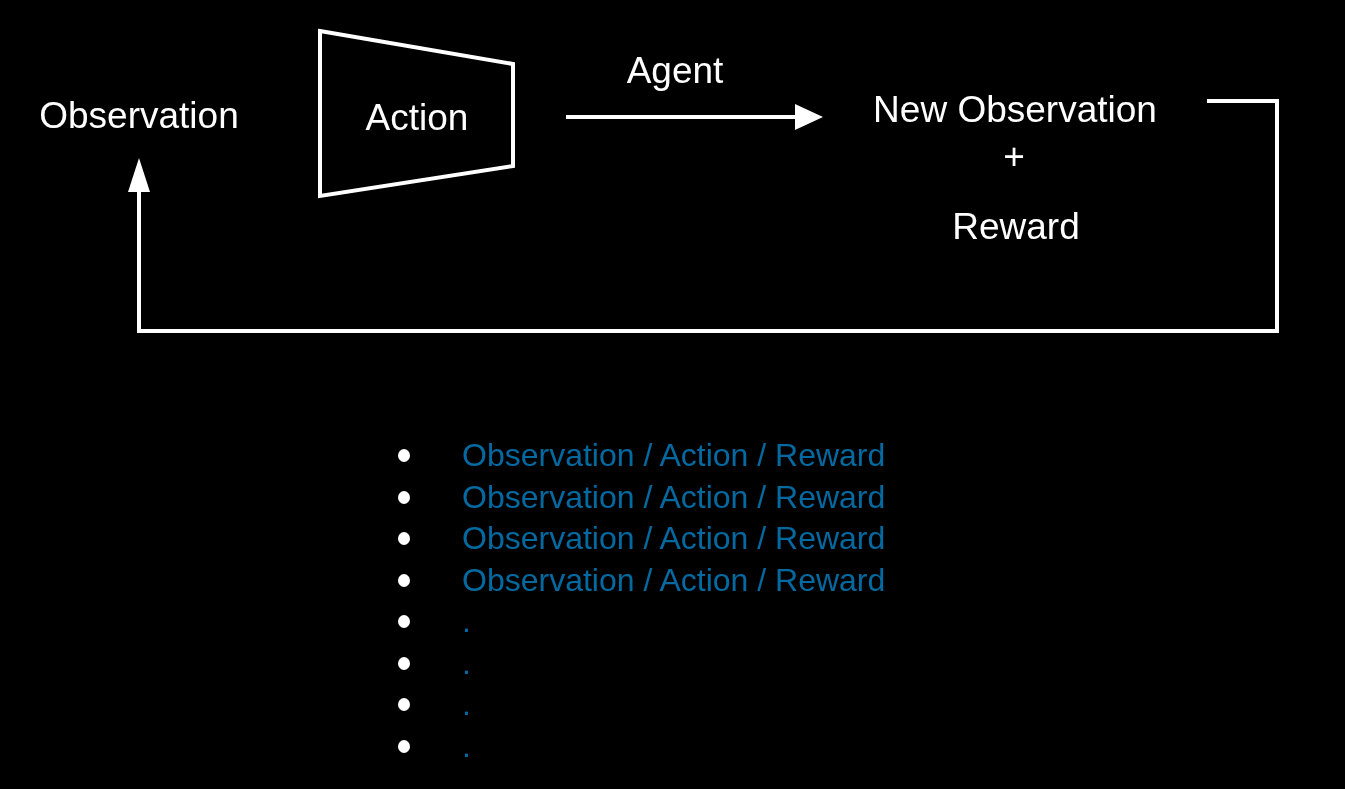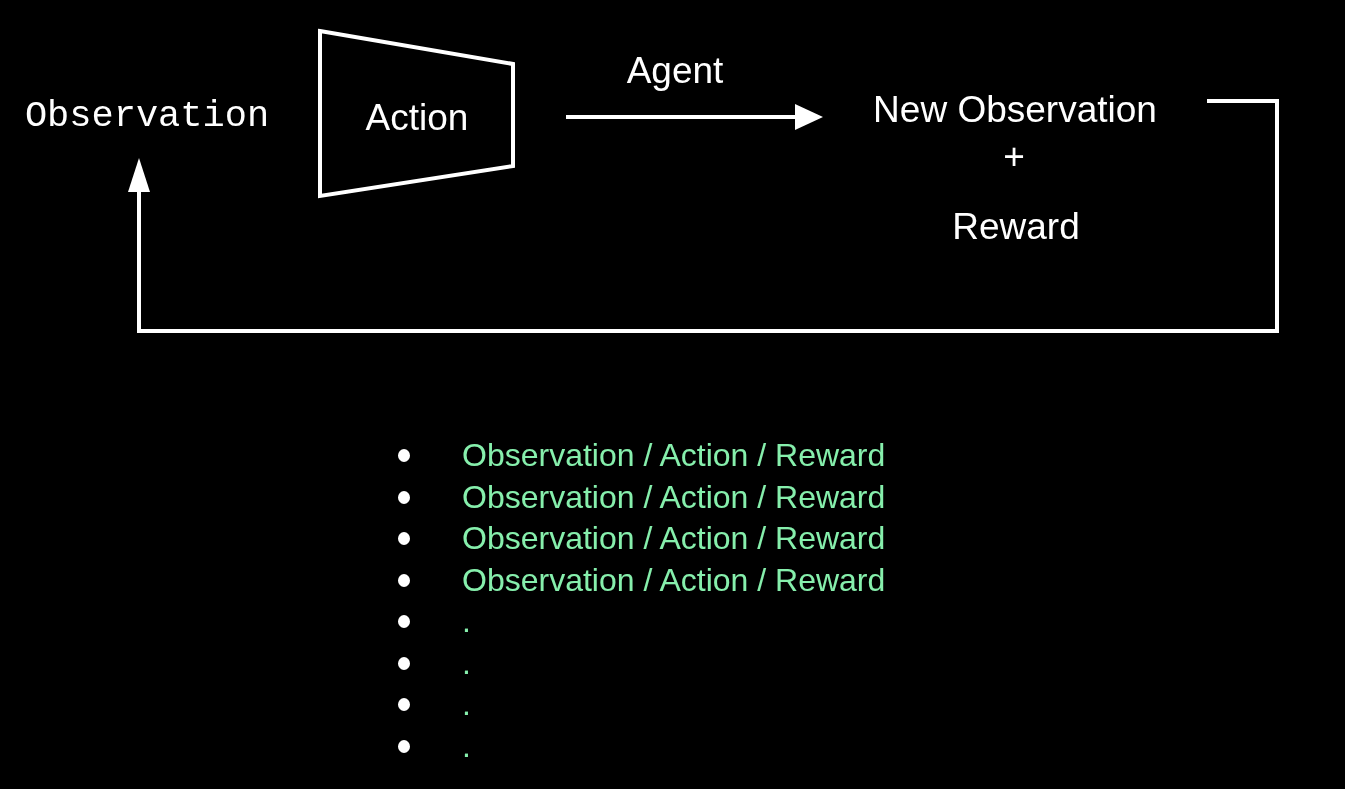--- a/index.html
+++ b/index.html
@@ -48,21 +48,21 @@
   .bullet {
     flex: 0 0 auto;
     width: 12px;
     height: 13px;
     border-radius: 50%;
     background: #ffffff;
     margin-right: 52px;
   }
   .traj-text {
     font-size: 32px;
-    color: #86efac;
+    color: #0369a1;
     line-height: 41.5px;
   }
 </style>
 </head>
 <body style="background: rgb(0, 0, 0);">
 
 <div class="canvas" style="background: rgb(0, 0, 0); color: rgb(255, 255, 255);">
 
   <svg class="shapes" viewBox="0 0 1345 789" xmlns="http://www.w3.org/2000/svg">
 
@@ -72,21 +72,21 @@
       <line x1="566" y1="117" x2="798" y2="117" stroke="#ffffff" stroke-width="4"></line>
       <polygon points="823,117 795,104 795,130" fill="#ffffff"></polygon>
     </g>
 
     <g>
       <polyline points="1207,101 1277,101 1277,331 139,331 139,191" fill="none" stroke="#ffffff" stroke-width="4" stroke-linejoin="miter"></polyline>
       <polygon points="139,158 128,192 150,192" fill="#ffffff"></polygon>
     </g>
   </svg>
 
-  <div class="label" style="left:147px; top:116px;font-family:Liberation Mono, monospace;">Observation</div>
+  <div class="label" style="left:139px; top:116px;">Observation</div>
 
   <div class="label" style="left:417px; top:118px;">Action</div>
 
   <div class="label" style="left:675px; top:71px;">Agent</div>
 
   <div class="label" style="left:1015px; top:110px;">New Observation</div>
 
   <div class="label" style="left:1014px; top:157px;">+</div>
 
   <div class="label" style="left:1016px; top:207px;margin-top:20px;">Reward</div>

